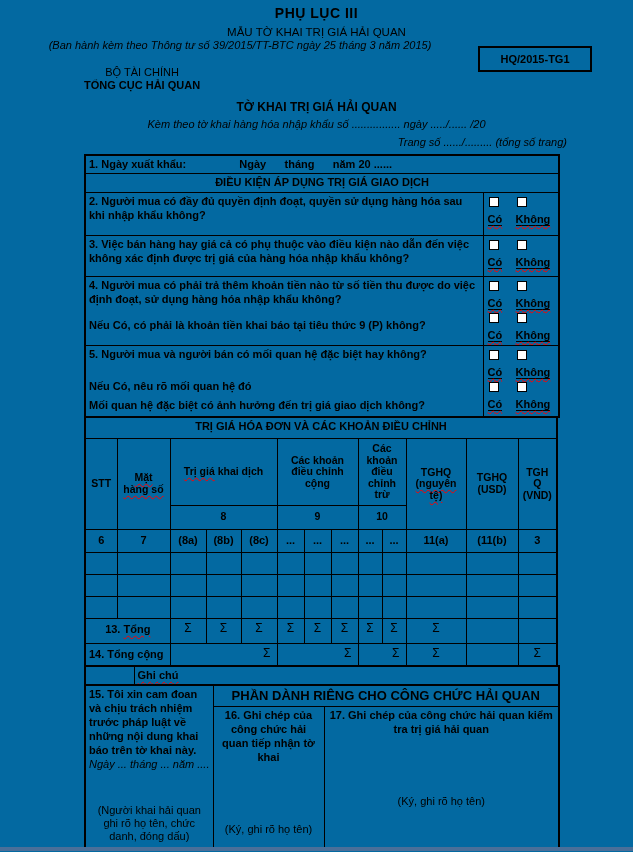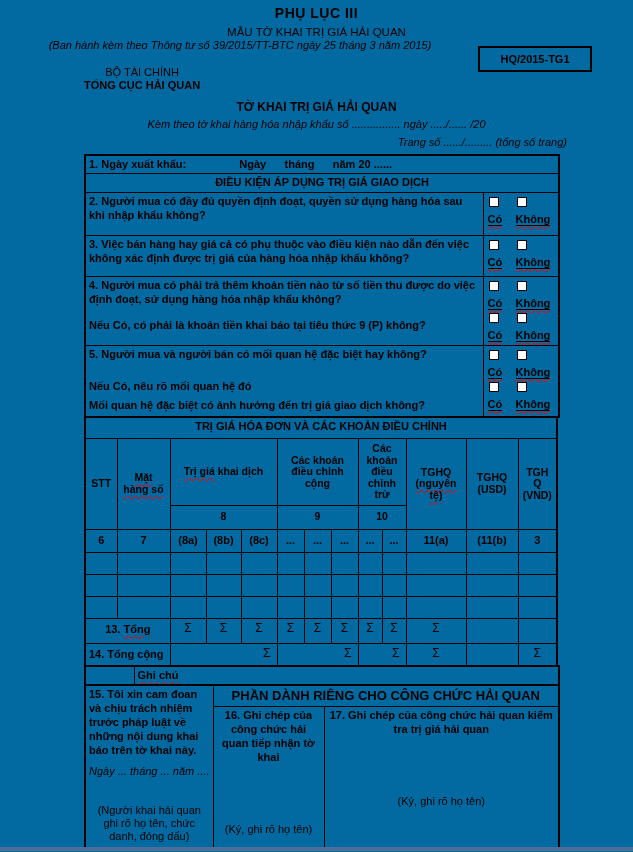--- a/index.html
+++ b/index.html
@@ -35,21 +35,21 @@
   .ckc.first{width:28px;}
   .box{width:8px;height:8px;border:1px solid #000;margin:3px 0 6px 1px;background:#fff;cursor:pointer;}
   .ckcell{padding:1px 0;vertical-align:top;}
   .ckstack{display:flex;flex-direction:column;justify-content:space-between;height:100%;}
   .sigma{text-align:center;font-size:12px;line-height:16px;}
   .sigr{text-align:right;padding-right:6px;font-size:12px;line-height:16px;}
   .fhdr{font-weight:bold;text-align:center;font-size:13px;vertical-align:middle;}
   .f15{height:141px;}
   .f15inner{display:flex;flex-direction:column;height:156px;}
   .s15{font-weight:bold;line-height:14px;}
-  .d15{font-style:italic;margin-top:7px;}
+  .d15{font-style:italic;}
   .n15{margin-top:auto;text-align:center;line-height:13px;}
   .flabel{font-weight:bold;text-align:center;line-height:14px;}
   .ksign{text-align:center;}
   .bluebar{left:0;top:847px;width:633px;height:4px;background:#4a6f99;}
 </style>
 </head>
 <body>
 
 <div class="page">
 

